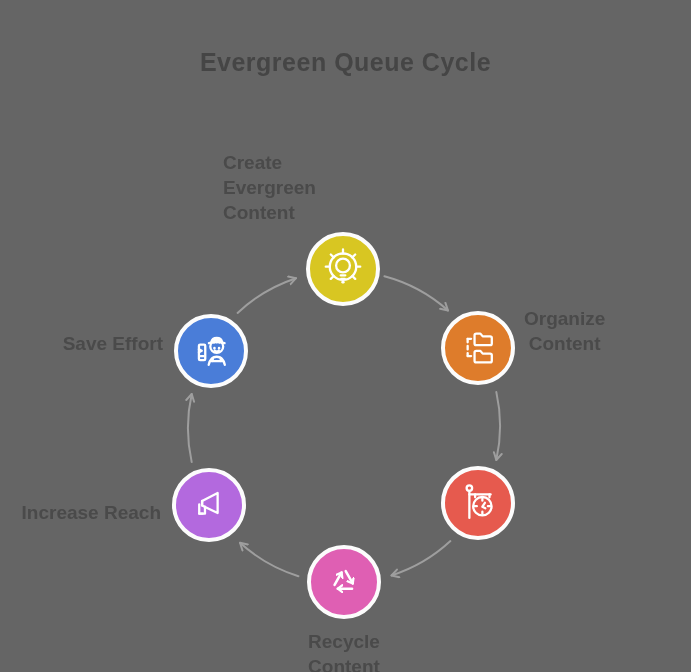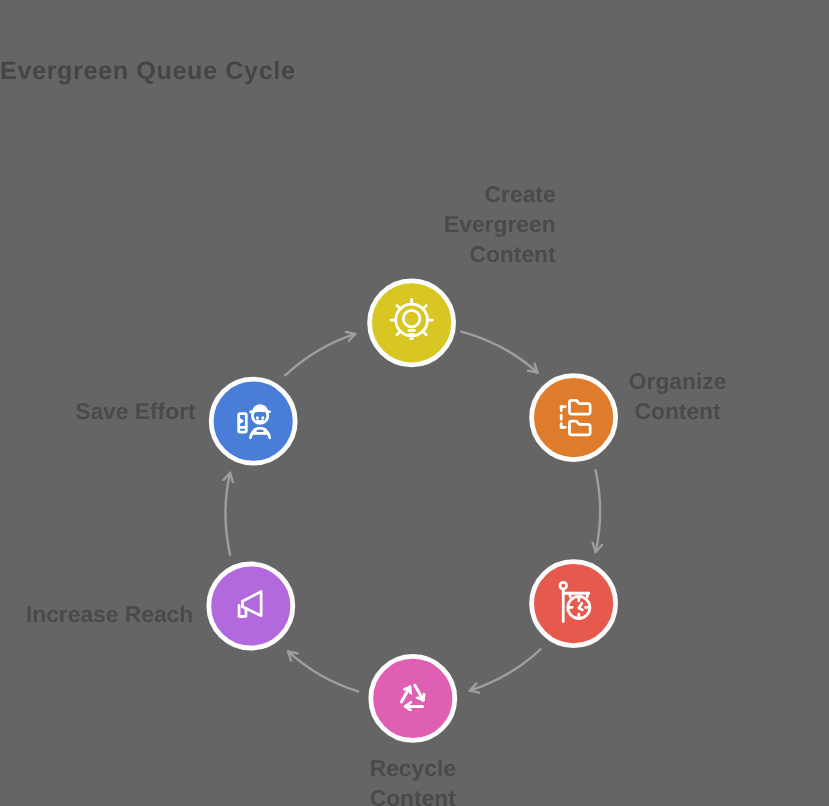--- a/index.html
+++ b/index.html
@@ -3,41 +3,41 @@
 <meta charset="utf-8">
 <style>
   html,body{margin:0;padding:0;}
   .stage{
     position:relative; width:691px; height:672px; overflow:hidden;
     background:#656565;
     font-family:"Liberation Sans", sans-serif;
   }
   .title{
     position:absolute; left:0; top:48px; width:691px;
-    text-align:left; font-size:21px; font-weight:bold;
+    text-align:center; font-size:25px; font-weight:bold;
     color:#454545; letter-spacing:.5px;
   }
   .arrows-layer{position:absolute; left:0; top:0; width:691px; height:672px;}
   .node{
     position:absolute; width:66px; height:66px; border-radius:50%;
     border:4px solid #fcfcfc; display:flex; align-items:center; justify-content:center;
     box-sizing:content-box;
   }
   .node svg{display:block;}
   .node-create  {left:306px; top:232px;}
   .node-organize{left:441px; top:311px;}
   .node-schedule{left:441px; top:466px;}
   .node-recycle {left:307px; top:545px;}
   .node-increase{left:172px; top:468px;}
   .node-save    {left:174px; top:314px;}
   .label{
     position:absolute; font-size:19px; font-weight:bold; color:#4a4a4a;
     line-height:25px; white-space:pre-line;
   }
-  .label-create  {left:223px; top:150px; width:240px; text-align:right;}
+  .label-create  {left:223px; top:150px; width:240px; text-align:left;}
   .label-organize{left:524px; top:306px; text-align:center;}
   .label-schedule{left:524px; top:499px; text-align:left;}
   .label-recycle {left:224px; top:629px; width:240px; text-align:center;}
   .label-increase{right:530px; top:500px; width:220px; text-align:right;}
   .label-save    {right:528px; top:331px; width:220px; text-align:right;}
 </style>
 </head>
 <body>
 
 <div class="stage">

